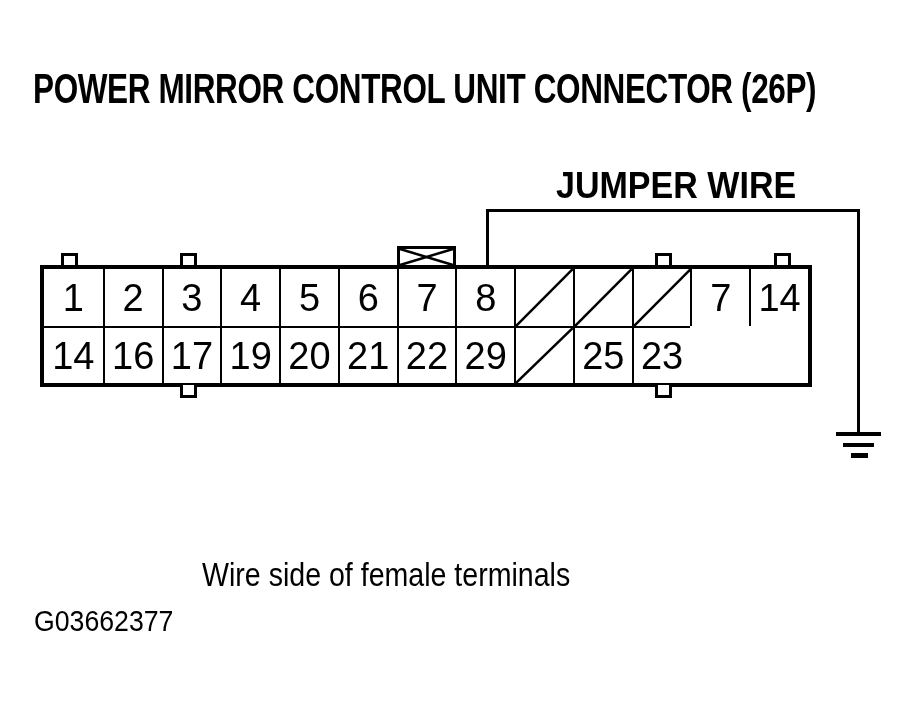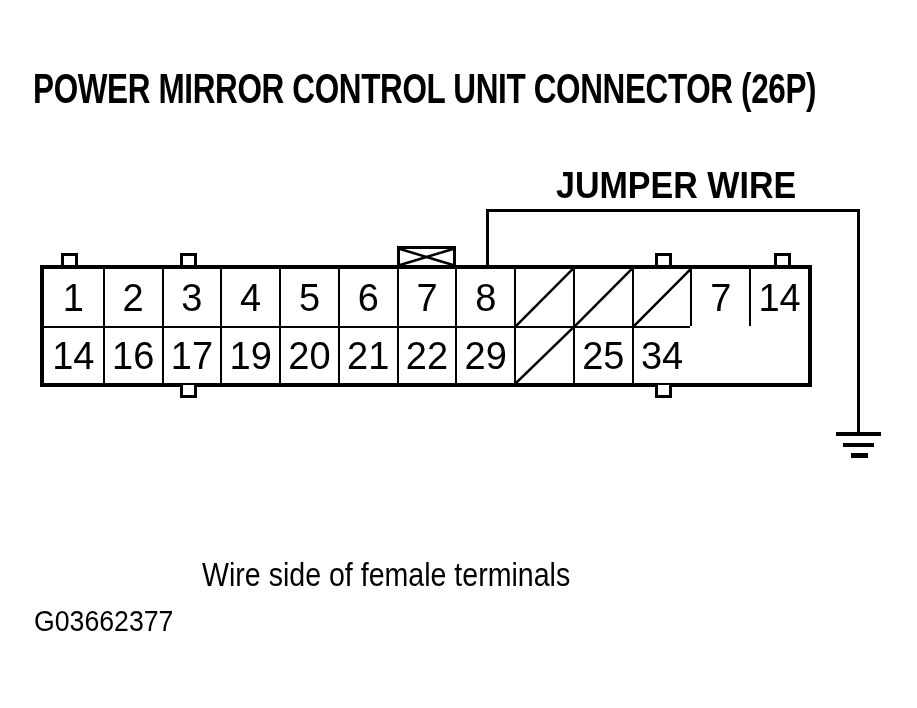--- a/index.html
+++ b/index.html
@@ -120,21 +120,21 @@
       <div class="cell bl bt">20</div>
       <div class="cell bl bt">21</div>
       <div class="cell bl bt">22</div>
       <div class="cell bl bt">29</div>
       <div class="cell bl bt">
         <svg viewBox="0 0 100 100" preserveAspectRatio="none">
           <line x1="0" y1="100" x2="100" y2="0" stroke="#000" stroke-width="2.5" vector-effect="non-scaling-stroke"></line>
         </svg>
       </div>
       <div class="cell bl bt">25</div>
-      <div class="cell bl bt">34</div>
+      <div class="cell bl bt">23</div>
     </div>
 
   <div class="tab tab-bottom" style="left:180px;"></div>
   <div class="tab tab-bottom" style="left:655px;"></div>
 
   <div class="caption">Wire side of female terminals</div>
   <div class="figcode">G03662377</div>
 
 </div>
 

